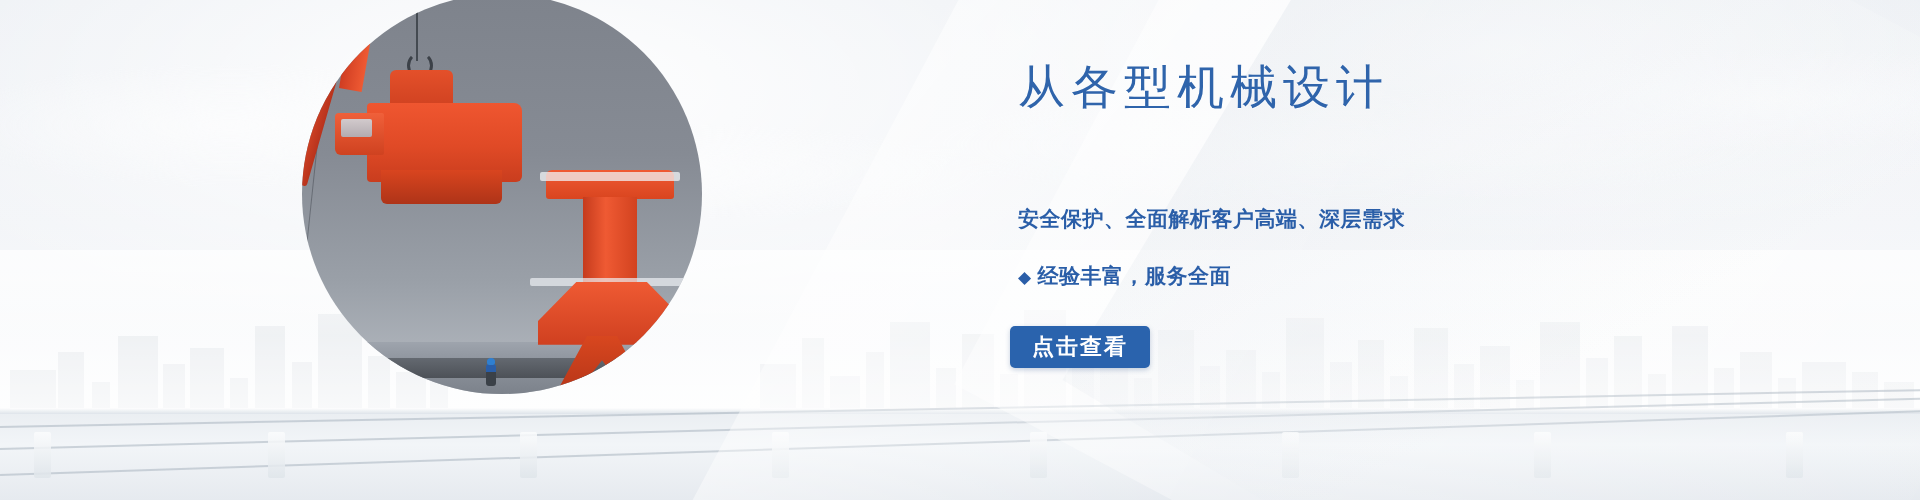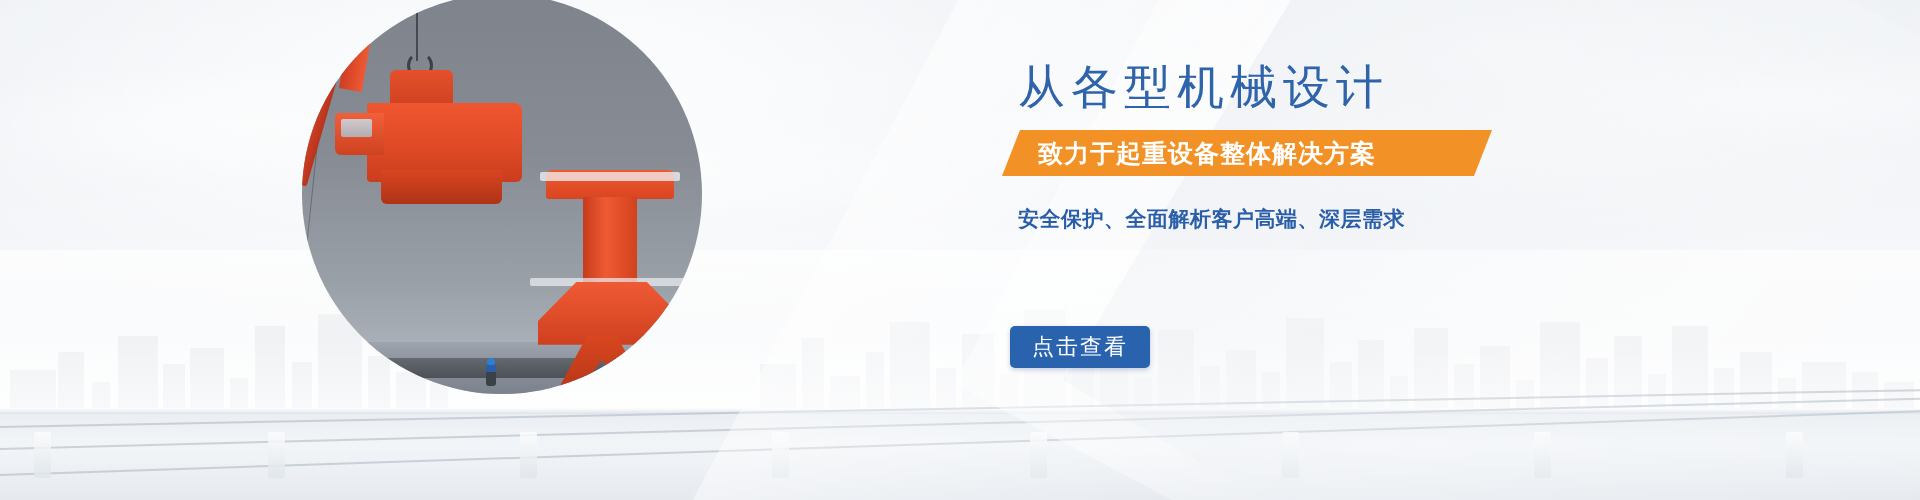--- a/index.html
+++ b/index.html
@@ -215,21 +215,21 @@
   .b-gap{height:26px;}
 
   .cta{
     position:absolute;left:-8px;top:326px;
     width:140px;height:42px;border-radius:5px;
     background:#2a63ad;border:0;cursor:pointer;
     display:flex;align-items:center;justify-content:center;
     box-shadow:0 2px 5px rgba(30,70,130,.25);
   }
   .cta-text{
-    color:#ffffff;font-size:22px;font-weight:400;letter-spacing:2px;
+    color:#ffffff;font-size:22px;font-weight:700;letter-spacing:2px;
     white-space:nowrap;
     font-family:"Liberation Sans","DejaVu Sans",sans-serif;
   }
 </style>
 </head>
 <body>
 
 <div class="banner">
 
   <div class="sky"></div>
@@ -340,29 +340,29 @@
       </div>
 
       <div class="worker"></div>
     </div>
   </div>
 
   <div class="content">
 
     <div class="title">从各型机械设计</div>
 
-    <div class="ribbon">
-      <div class="ribbon-text">致力于起重设备整体解决方案</div>
-    </div>
 
     <div class="bullets">
       <div class="b-line">
         <span>安全保护、全面解析客户高端、深层需求</span>
       </div>
       <div class="b-gap"></div>
+      <div class="b-line">
+        <span class="dia">◆</span><span> 经验丰富，服务全面</span>
+      </div>
     </div>
 
     <div class="cta">
       <span class="cta-text">点击查看</span>
     </div>
 
   </div>
 </div>
 
 </body></html>

